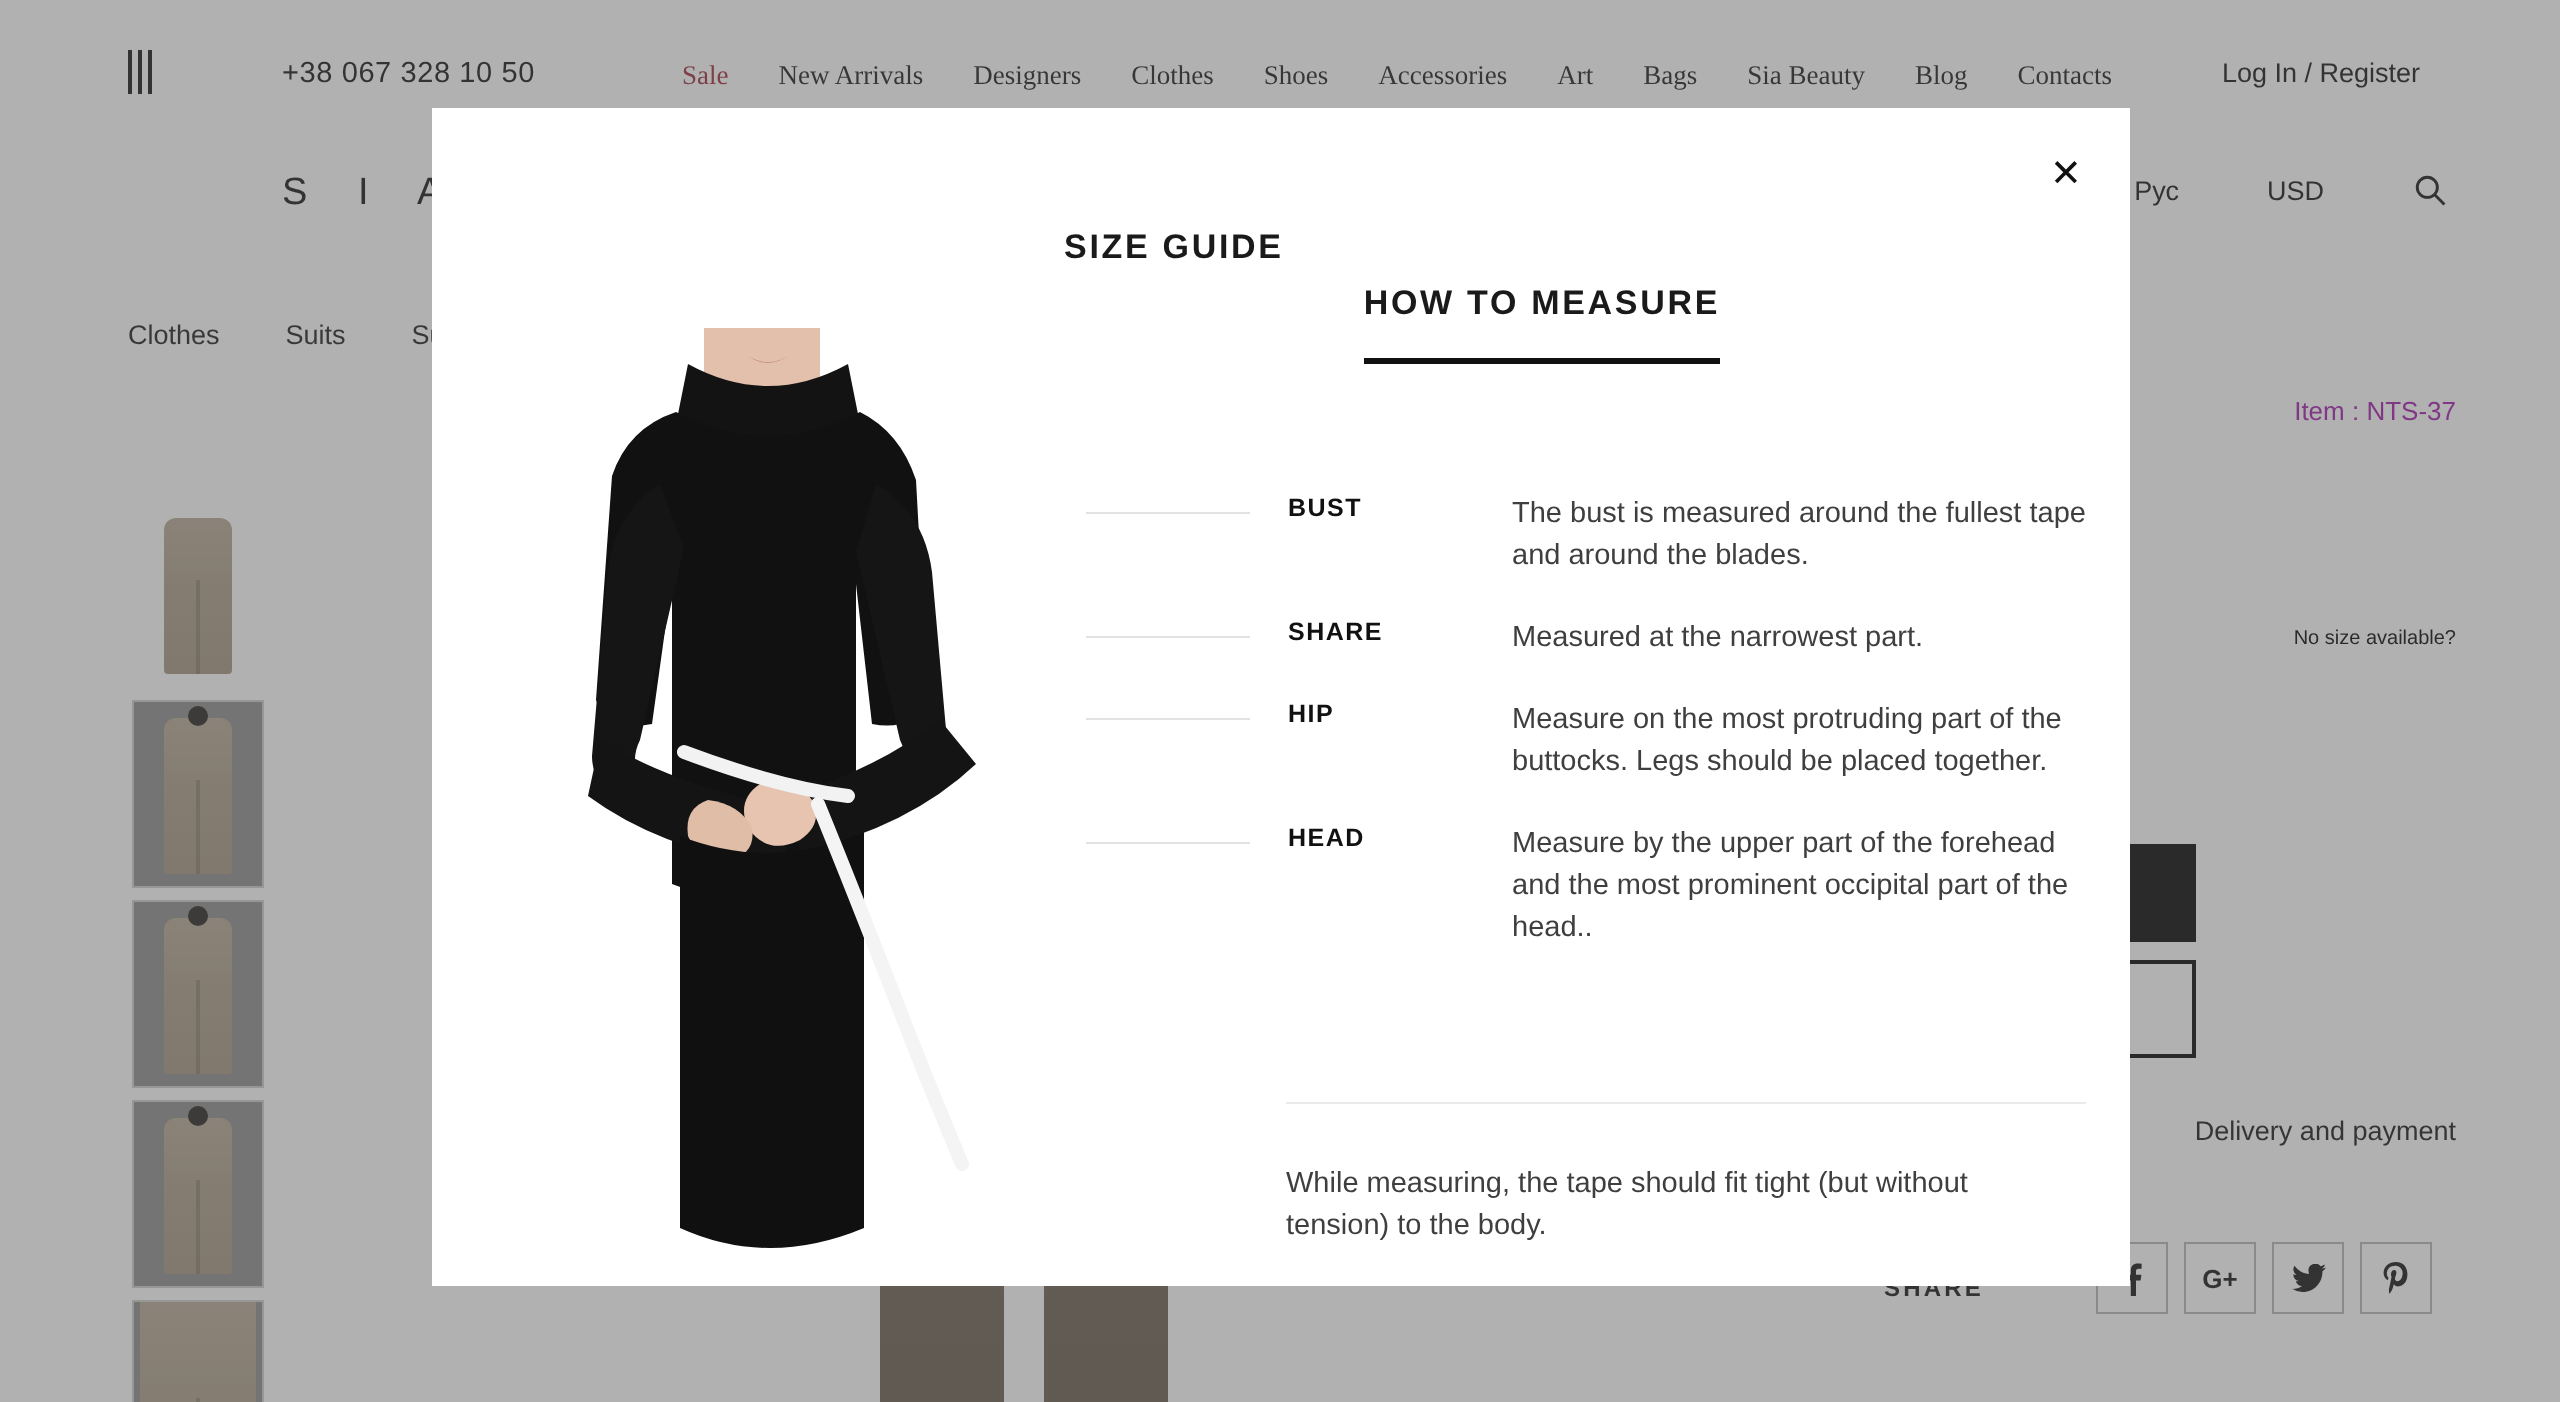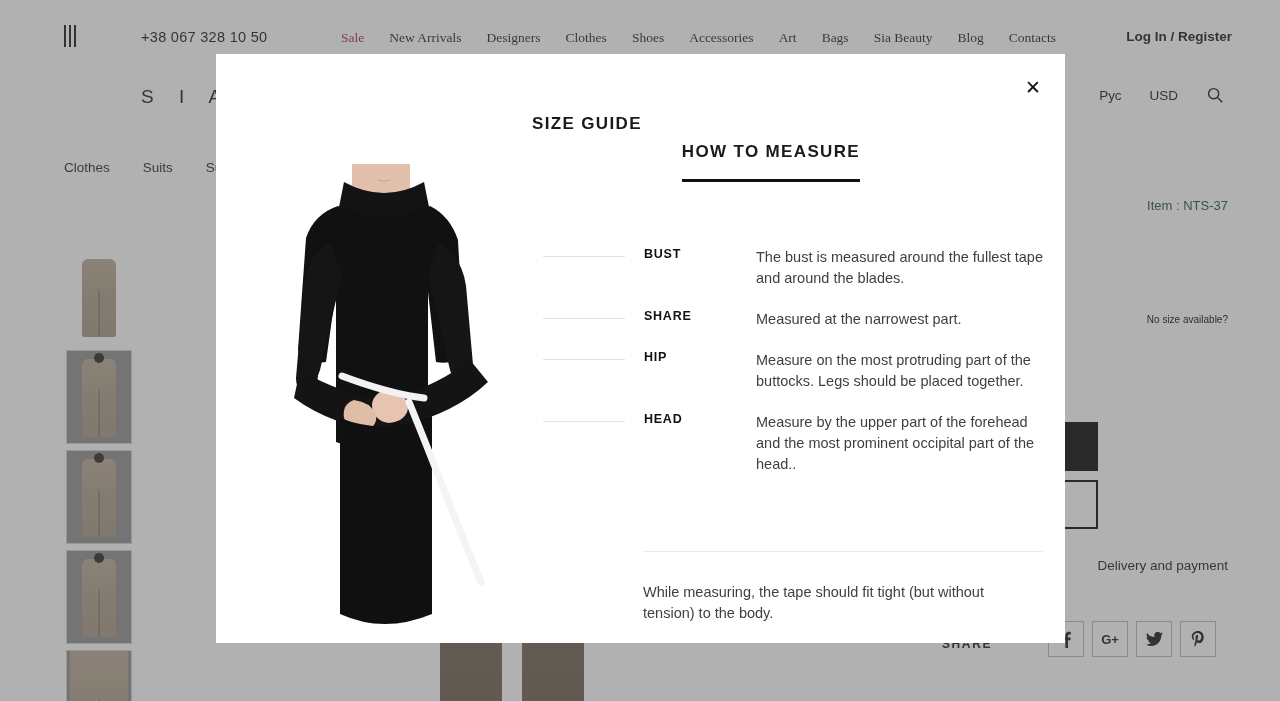--- a/index.html
+++ b/index.html
@@ -71,46 +71,45 @@
     font-size: 13.5px;
     color: #1a1a1a;
     white-space: nowrap;
     font-family: Liberation Serif, serif;
   }
   .mainnav .nav-item { cursor: pointer; }
   .mainnav .nav-sale { color: #9e2b3a; }
 
   .account {
     position: absolute;
-    right: 48px;
+    right: 70px;
     top: 29px;
     font-size: 13.5px;
     color: #111;
     white-space: nowrap;
-    font-weight: bold;
   }
 
   
   .logo {
     position: absolute;
     left: 141px;
     top: 86px;
     font-size: 19px;
     letter-spacing: 10px;
     color: #111;
     white-space: nowrap;
   }
 
   .utilbar {
     position: absolute;
     right: 56px;
     top: 86px;
     display: flex;
     align-items: center;
-    gap: 28px;
+    gap: 44px;
     font-size: 13.5px;
     color: #111;
   }
   .utilbar .util { cursor: pointer; white-space: nowrap; }
   .search-ico { display:block; width:18px; height:18px; }
 
   .breadcrumb {
     position: absolute;
     left: 64px;
     top: 160px;
@@ -210,21 +209,21 @@
     position: absolute;
     left: 930px;
     top: 190px;
     width: 300px;
   }
   .item-code {
     position: absolute;
     right: 2px;
     top: 8px;
     font-size: 13px;
-    color: #14532d;
+    color: #a21caf;
     white-space: nowrap;
     text-align: right;
   }
   .product-title {
     position: absolute;
     left: 0;
     top: 42px;
     font-size: 32px;
     font-weight: bold;
     color: #111;

